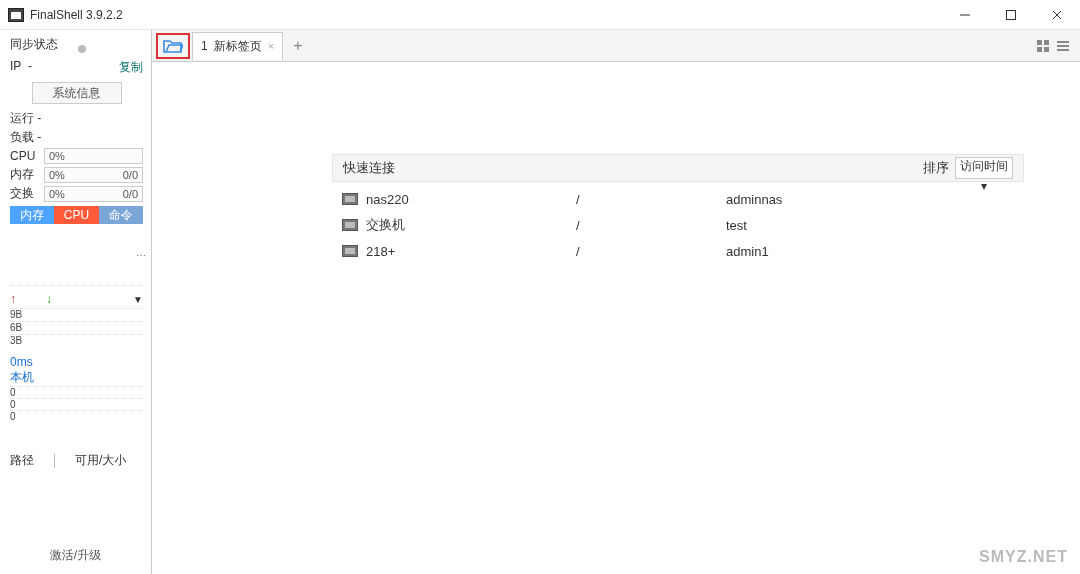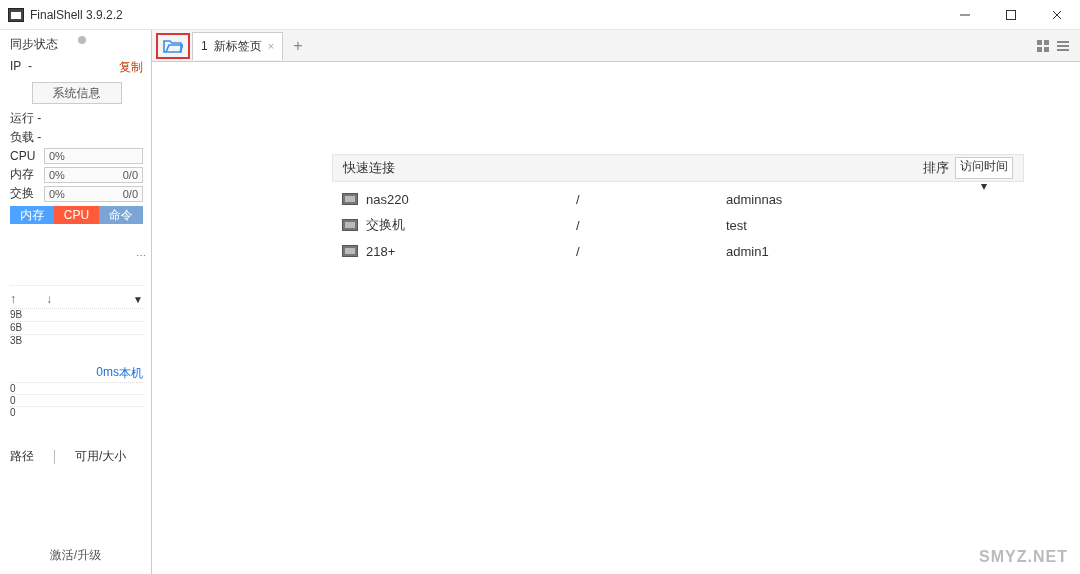--- a/index.html
+++ b/index.html
@@ -11,24 +11,24 @@
   .title-icon::after { content:""; position:absolute; inset:3px 2px 2px 2px; background:#fff; }
   .title-text { font-size: 12px; color: #333; }
   .win-controls { margin-left: auto; display: flex; }
   .win-btn { width: 46px; height: 30px; display: flex; align-items: center; justify-content: center; }
   .win-btn svg { stroke: #333; fill: none; }
 
   .app { display: flex; height: 544px; }
 
   
   .sidebar { width: 152px; border-right: 1px solid #ccc; padding: 6px 8px 6px 10px; font-size: 12px; color: #333; background: #fff; position: relative; }
-  .sync-row { display: flex; align-items: flex-start; gap: 20px; margin-bottom: 6px; }
+  .sync-row { display: flex; align-items: flex-end; gap: 20px; margin-bottom: 6px; }
   .sync-dot { width: 8px; height: 8px; border-radius: 50%; background: #bbb; }
   .ip-row { display: flex; justify-content: space-between; margin-bottom: 6px; color: #333; }
-  .ip-copy { color: #c2410c; font-family: Liberation Mono, monospace; }
+  .ip-copy { color: #0f766e; font-family: Liberation Mono, monospace; }
   .sysinfo-btn { display: block; margin: 0 auto 6px auto; width: 90px; height: 22px; background: #f7f7f7; border: 1px solid #ccc; font-size: 12px; color: #555; }
   .stat-line { margin: 2px 0; }
   .meter-row { display: flex; align-items: center; margin: 2px 0; gap: 4px; }
   .meter-label { width: 30px; }
   .meter-bar { flex: 1; height: 16px; border: 1px solid #ccc; background: #fbfbfb; display: flex; align-items: center; justify-content: space-between; padding: 0 4px; font-size: 11px; color: #555; }
   .tab-strip { display: flex; margin-top: 4px; }
   .tab-strip div { flex: 1; text-align: center; height: 18px; line-height: 18px; font-size: 12px; color: #fff; }
   .tab-mem { background: #4da3ff; }
   .tab-cpu { background: #ff5a3a; }
   .tab-cmd { background: #7aa5d6; }
@@ -36,21 +36,21 @@
   .graph-dots { position:absolute; right:-4px; top:50%; transform:translateY(-50%); color:#888; font-size:10px; letter-spacing:1px; writing-mode: vertical-rl; }
 
   .arrows-row { display: flex; align-items: center; margin-top: 6px; }
   .arr-up { color: #a33; font-weight: bold; }
   .arr-down { color: #2a2; font-weight: bold; margin-left: 30px; }
   .arr-tri { margin-left: auto; font-size: 10px; }
 
   .ticks { font-size: 10px; color: #444; line-height: 12px; margin-top: 2px; }
   .ticks div { border-top: 1px dotted #ddd; }
 
-  .ping-row { display: flex; justify-content: flex-end; margin-top: 18px; font-size: 12px; }
+  .ping-row { display: flex; justify-content: flex-end; margin-top: 8px; font-size: 12px; flex-direction: column; }
   .ping-ms { color: #1b6fd6; }
   .ping-host { color: #1b6fd6; }
   .zeros div { font-size: 10px; color: #444; border-top: 1px dotted #ddd; }
 
   .path-row { display: flex; gap: 20px; margin-top: 30px; align-items: center; }
   .divider { width: 1px; height: 14px; background: #bbb; }
 
   .activate { position: absolute; bottom: 10px; left: 0; right: 0; text-align: center; font-size: 12px; color: #555; }
 
   

